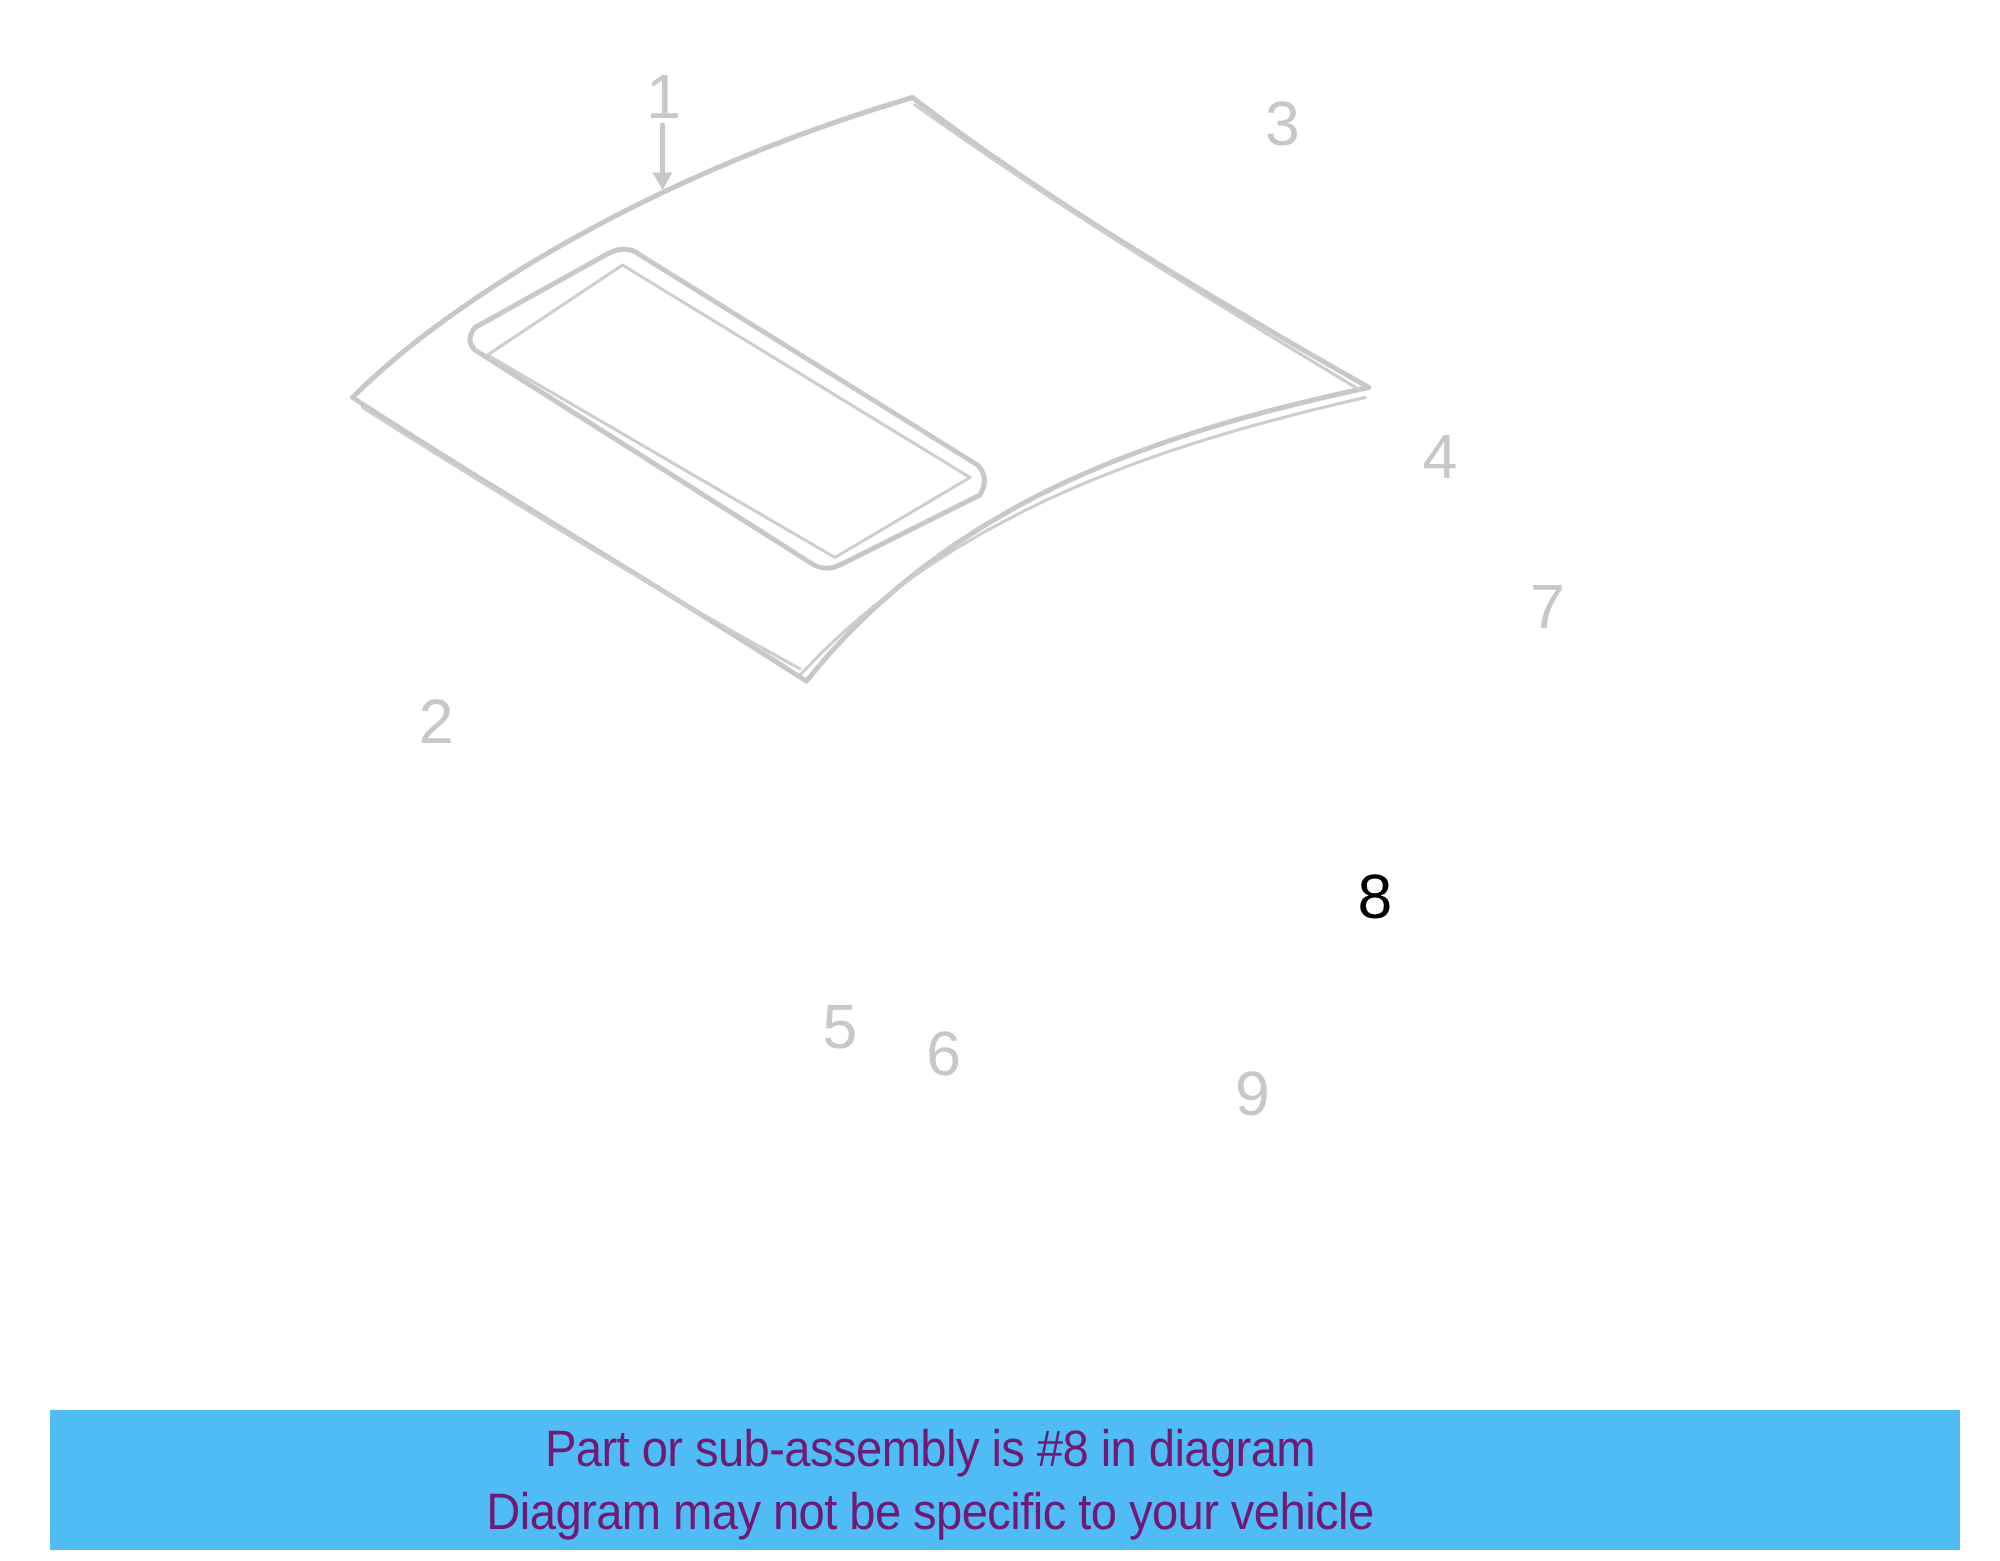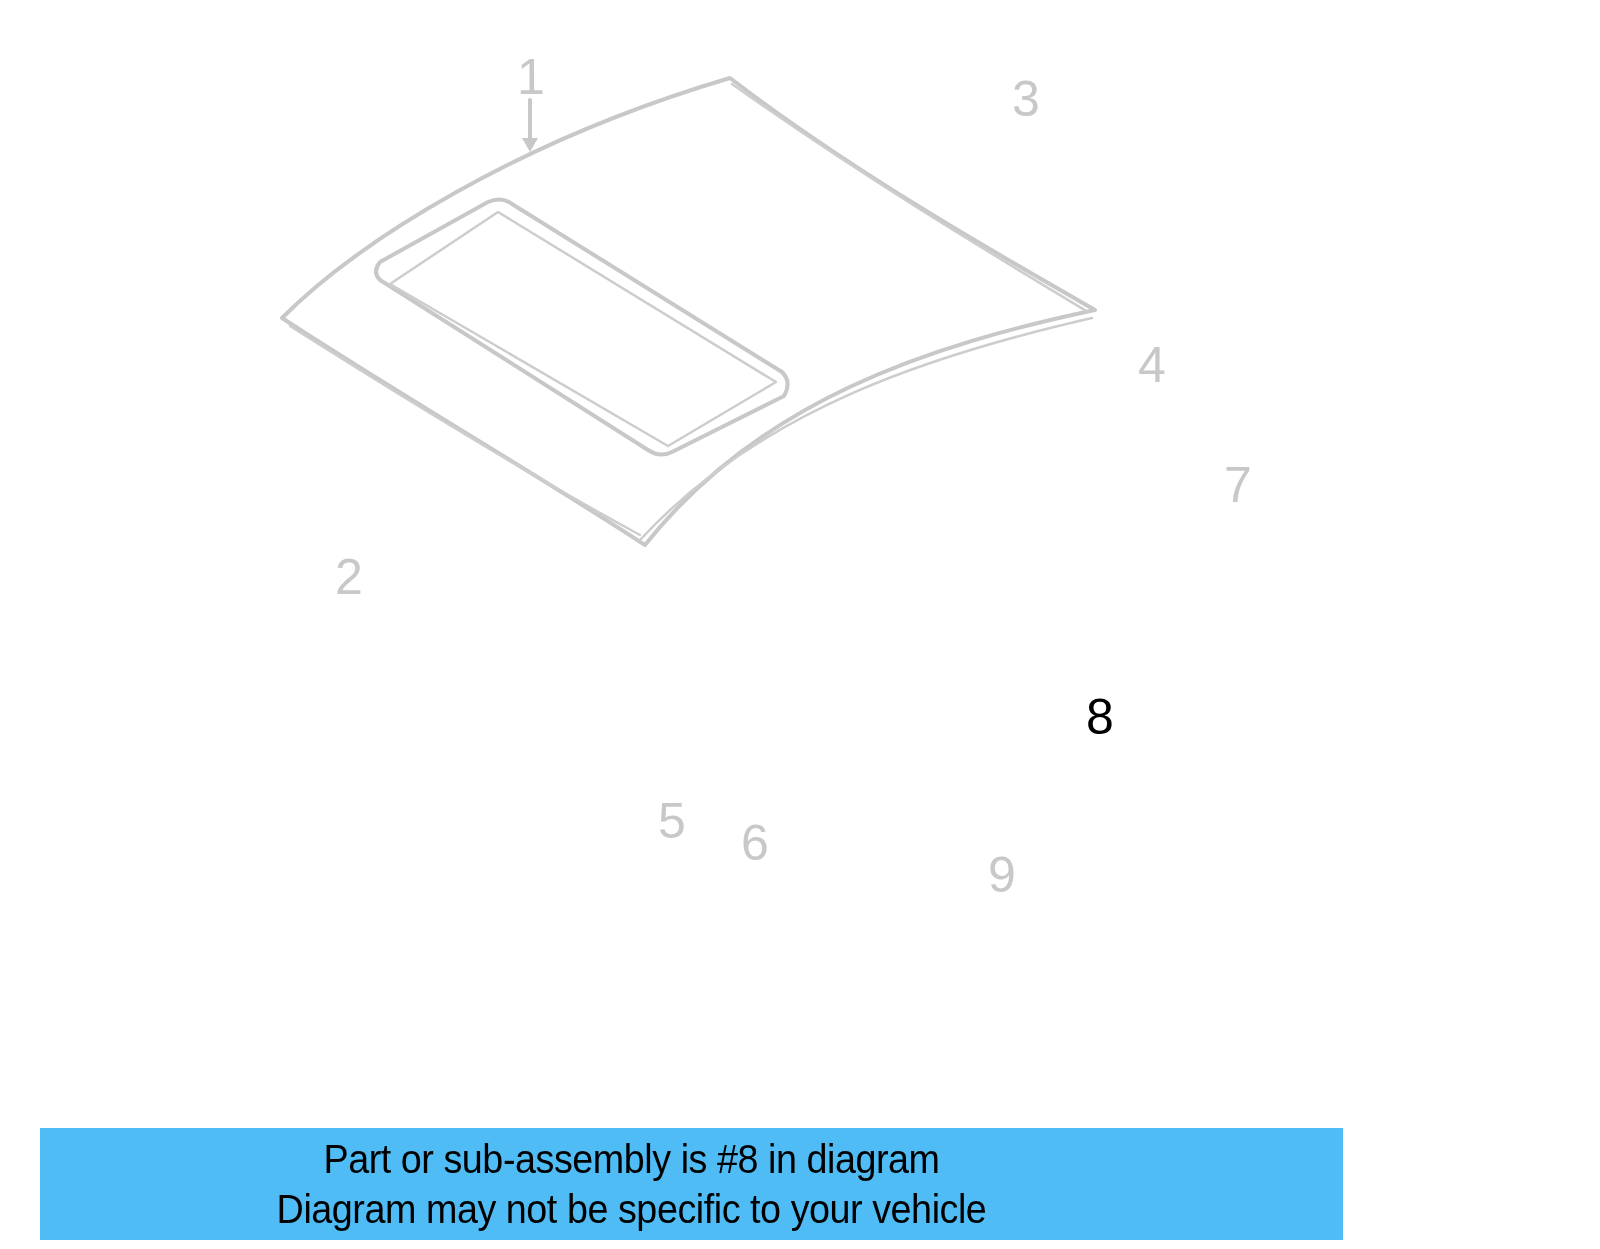--- a/index.html
+++ b/index.html
@@ -5,22 +5,22 @@
   html, body { margin: 0; padding: 0; background: #ffffff; }
   body { width: 1600px; height: 1249px; position: relative; overflow: hidden;
          font-family: "Liberation Sans", sans-serif; }
   #diagram { position: absolute; left: 0; top: 0; width: 1600px; height: 1249px; }
   .ghost { fill: none; stroke: #c8c8c8; stroke-width: 4; stroke-linecap: round; stroke-linejoin: round; }
   .ghost-thin { fill: none; stroke: #cdcdcd; stroke-width: 2.5; stroke-linecap: round; stroke-linejoin: round; }
   .ghost-fill { fill: #ffffff; stroke: #c8c8c8; stroke-width: 4; stroke-linejoin: round; }
   .ghost-arrow { fill: #c8c8c8; }
   .callout-ghost { position: absolute; color: #c8c8c8; font-size: 50px; line-height: 1; }
   .callout-active { position: absolute; color: #000000; font-size: 50px; line-height: 1; }
-  .banner { position: absolute; left: 40px; top: 1128px; width: 1303px; height: 112px;
-            background: #4fbcf5; color: #000000; text-align: center; }
+  .banner { position: absolute; left: 40px; top: 1128px; width: 1528px; height: 112px;
+            background: #4fbcf5; color: #701a75; text-align: center; }
   .banner-line { display: block; font-size: 41px; line-height: 50px; letter-spacing: -0.5px;
                  position: relative; left: -60px; transform: scaleX(0.92); transform-origin: center; }
   .banner-line.l1 { margin-top: 6px; }
 </style>
 </head>
 <body>
 
 
 
 <svg id="diagram" viewBox="0 0 1600 1249" xmlns="http://www.w3.org/2000/svg">

